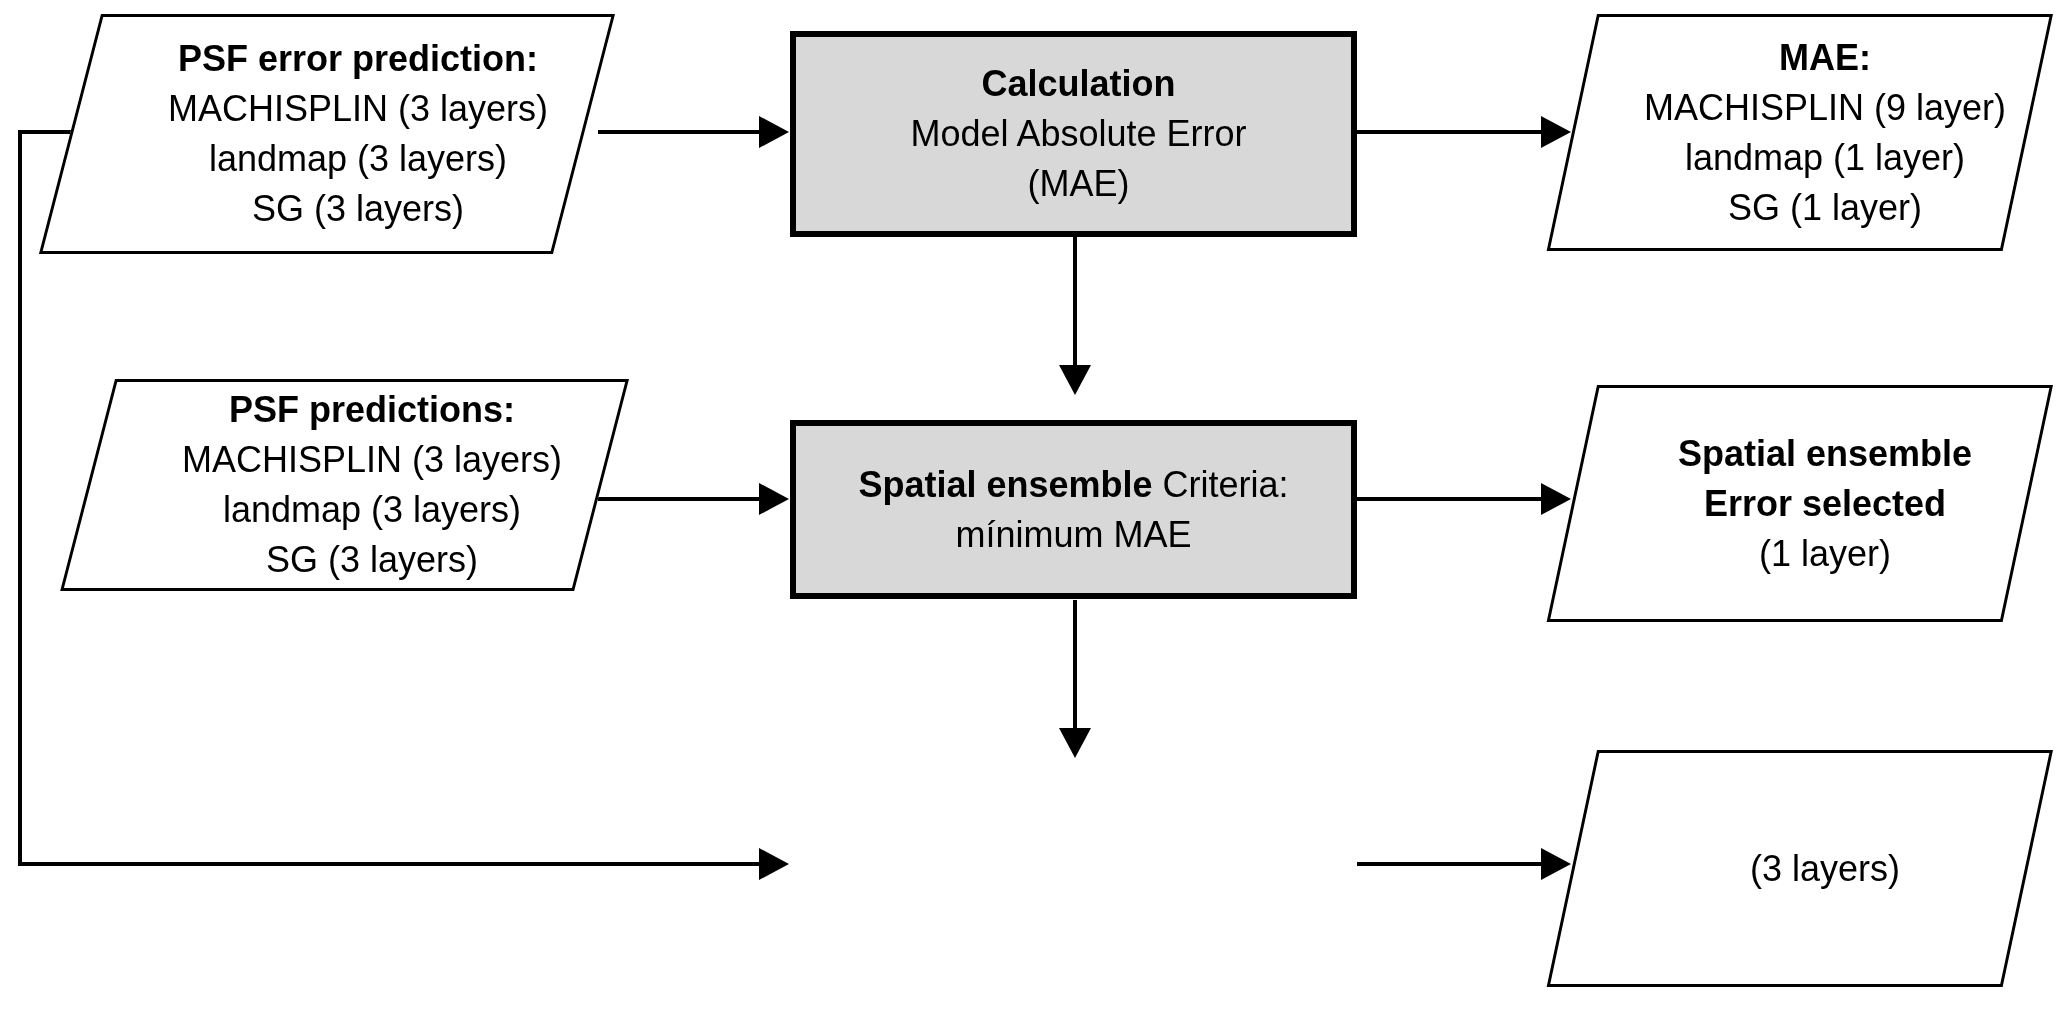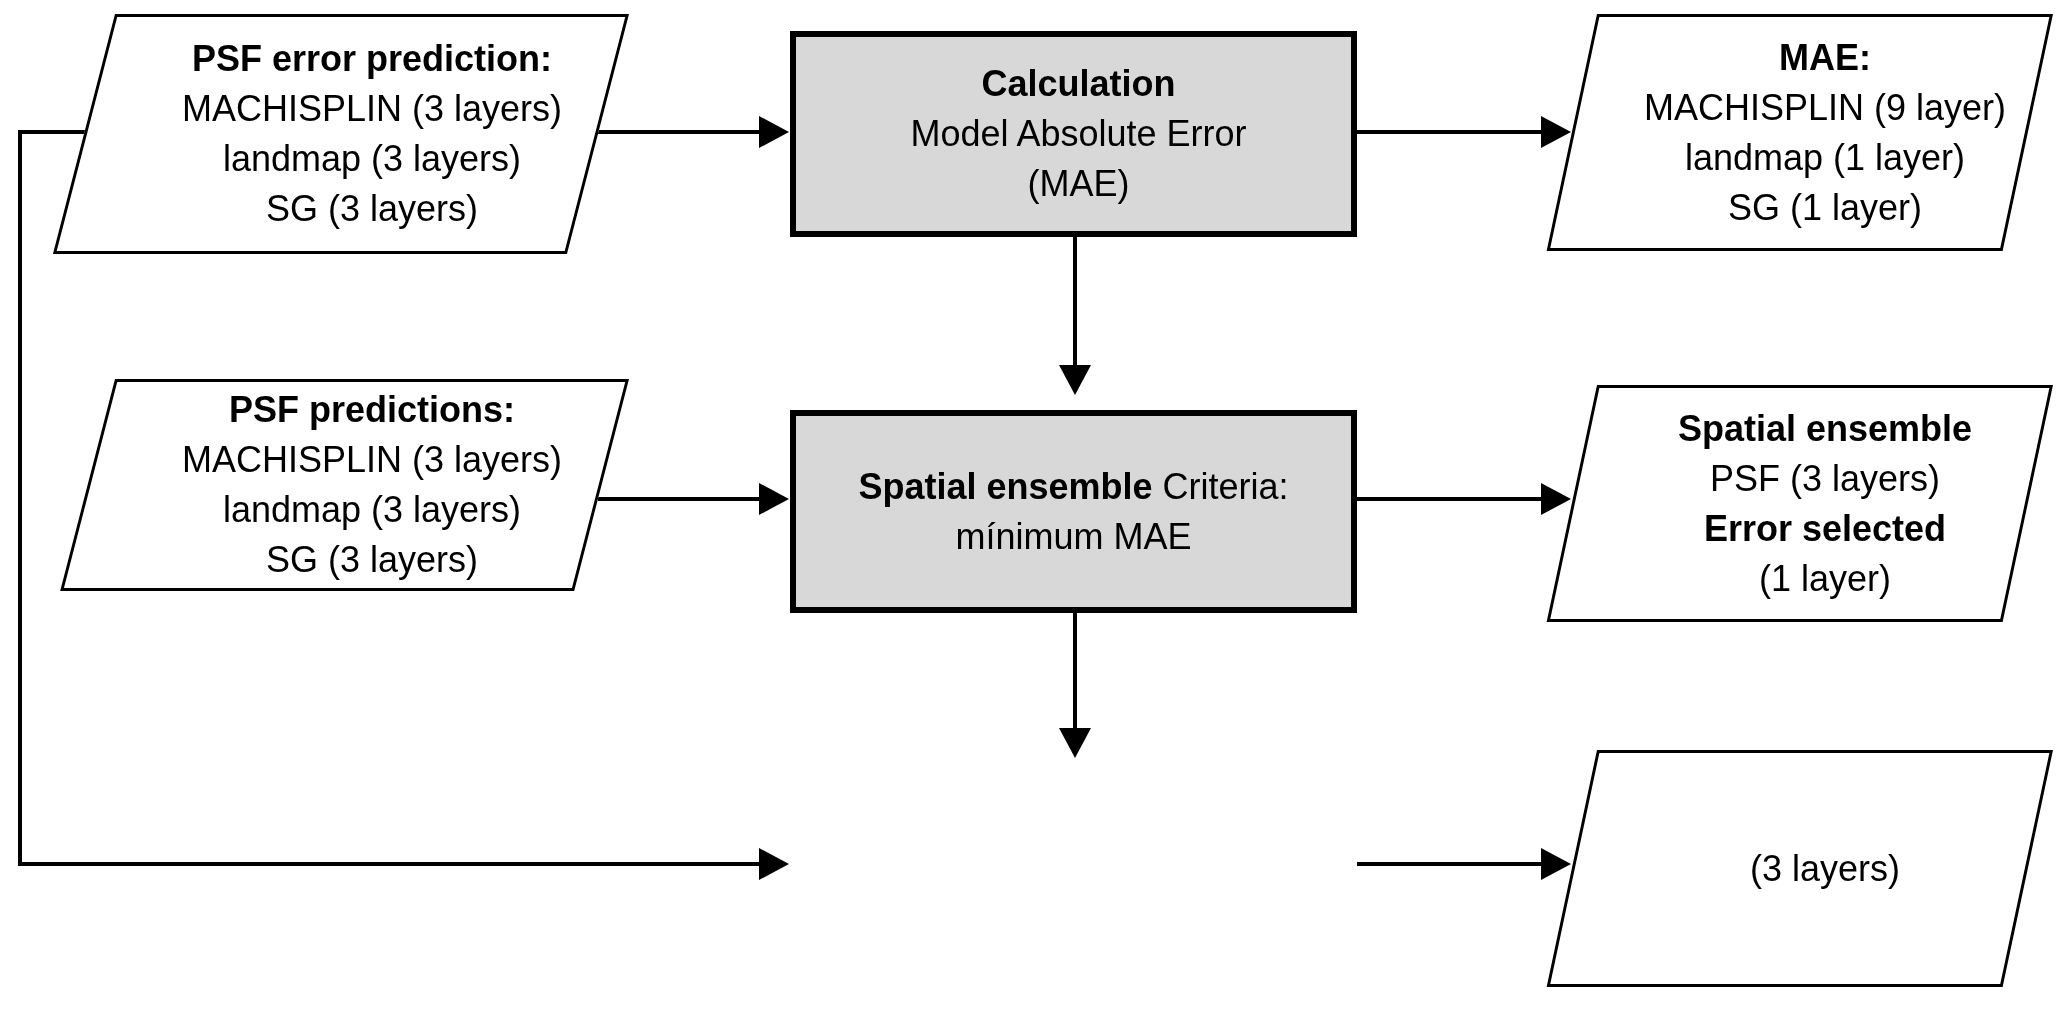--- a/index.html
+++ b/index.html
@@ -75,21 +75,21 @@
     <line x1="1075" y1="600" x2="1075" y2="730"></line>
     <polygon points="1075,758 1059,728 1091,728"></polygon>
 
     <polyline points="85,132 20,132 20,864 761,864"></polyline>
     <polygon points="789,864 759,848 759,880"></polygon>
 
     <line x1="1357" y1="864" x2="1543" y2="864"></line>
     <polygon points="1571,864 1541,848 1541,880"></polygon>
   </svg>
 
-  <div class="pgram left-col node" style="left:115px;top:14px;width:514px;height:240px;">
+  <div class="pgram left-col node" style="left:101px;top:14px;width:514px;height:240px;">
     <div class="shape"></div>
     <div class="content">
       <div class="line bold">PSF error prediction:</div>
       <div class="line">MACHISPLIN (3 layers)</div>
       <div class="line">landmap (3 layers)</div>
       <div class="line">SG (3 layers)</div>
     </div>
   </div>
 
   <div class="pbox node" style="left:790px;top:31px;width:567px;height:206px;padding-left:10px;">
@@ -111,32 +111,31 @@
   <div class="pgram left-col node" style="left:115px;top:379px;width:514px;height:212px;">
     <div class="shape"></div>
     <div class="content">
       <div class="line bold">PSF predictions:</div>
       <div class="line">MACHISPLIN (3 layers)</div>
       <div class="line">landmap (3 layers)</div>
       <div class="line">SG (3 layers)</div>
     </div>
   </div>
 
-  <div class="pbox node" style="left:790px;top:410px;width:567px;height:203px;">
+  <div class="pbox node" style="left:790px;top:420px;width:567px;height:179px;">
     <div class="line">
       <span class="bold">Spatial ensemble</span><span> Criteria:</span>
     </div>
     <div class="line">mínimum MAE</div>
   </div>
 
   <div class="pgram right-col node" style="left:1597px;top:385px;width:456px;height:237px;">
     <div class="shape"></div>
     <div class="content">
       <div class="line bold">Spatial ensemble</div>
-      <div class="line">PSF (3 layers)</div>
       <div class="line bold">Error selected</div>
       <div class="line">(1 layer)</div>
     </div>
   </div>
 
 
   <div class="pgram right-col node" style="left:1597px;top:750px;width:456px;height:237px;">
     <div class="shape"></div>
     <div class="content">
       <div class="line">(3 layers)</div>

